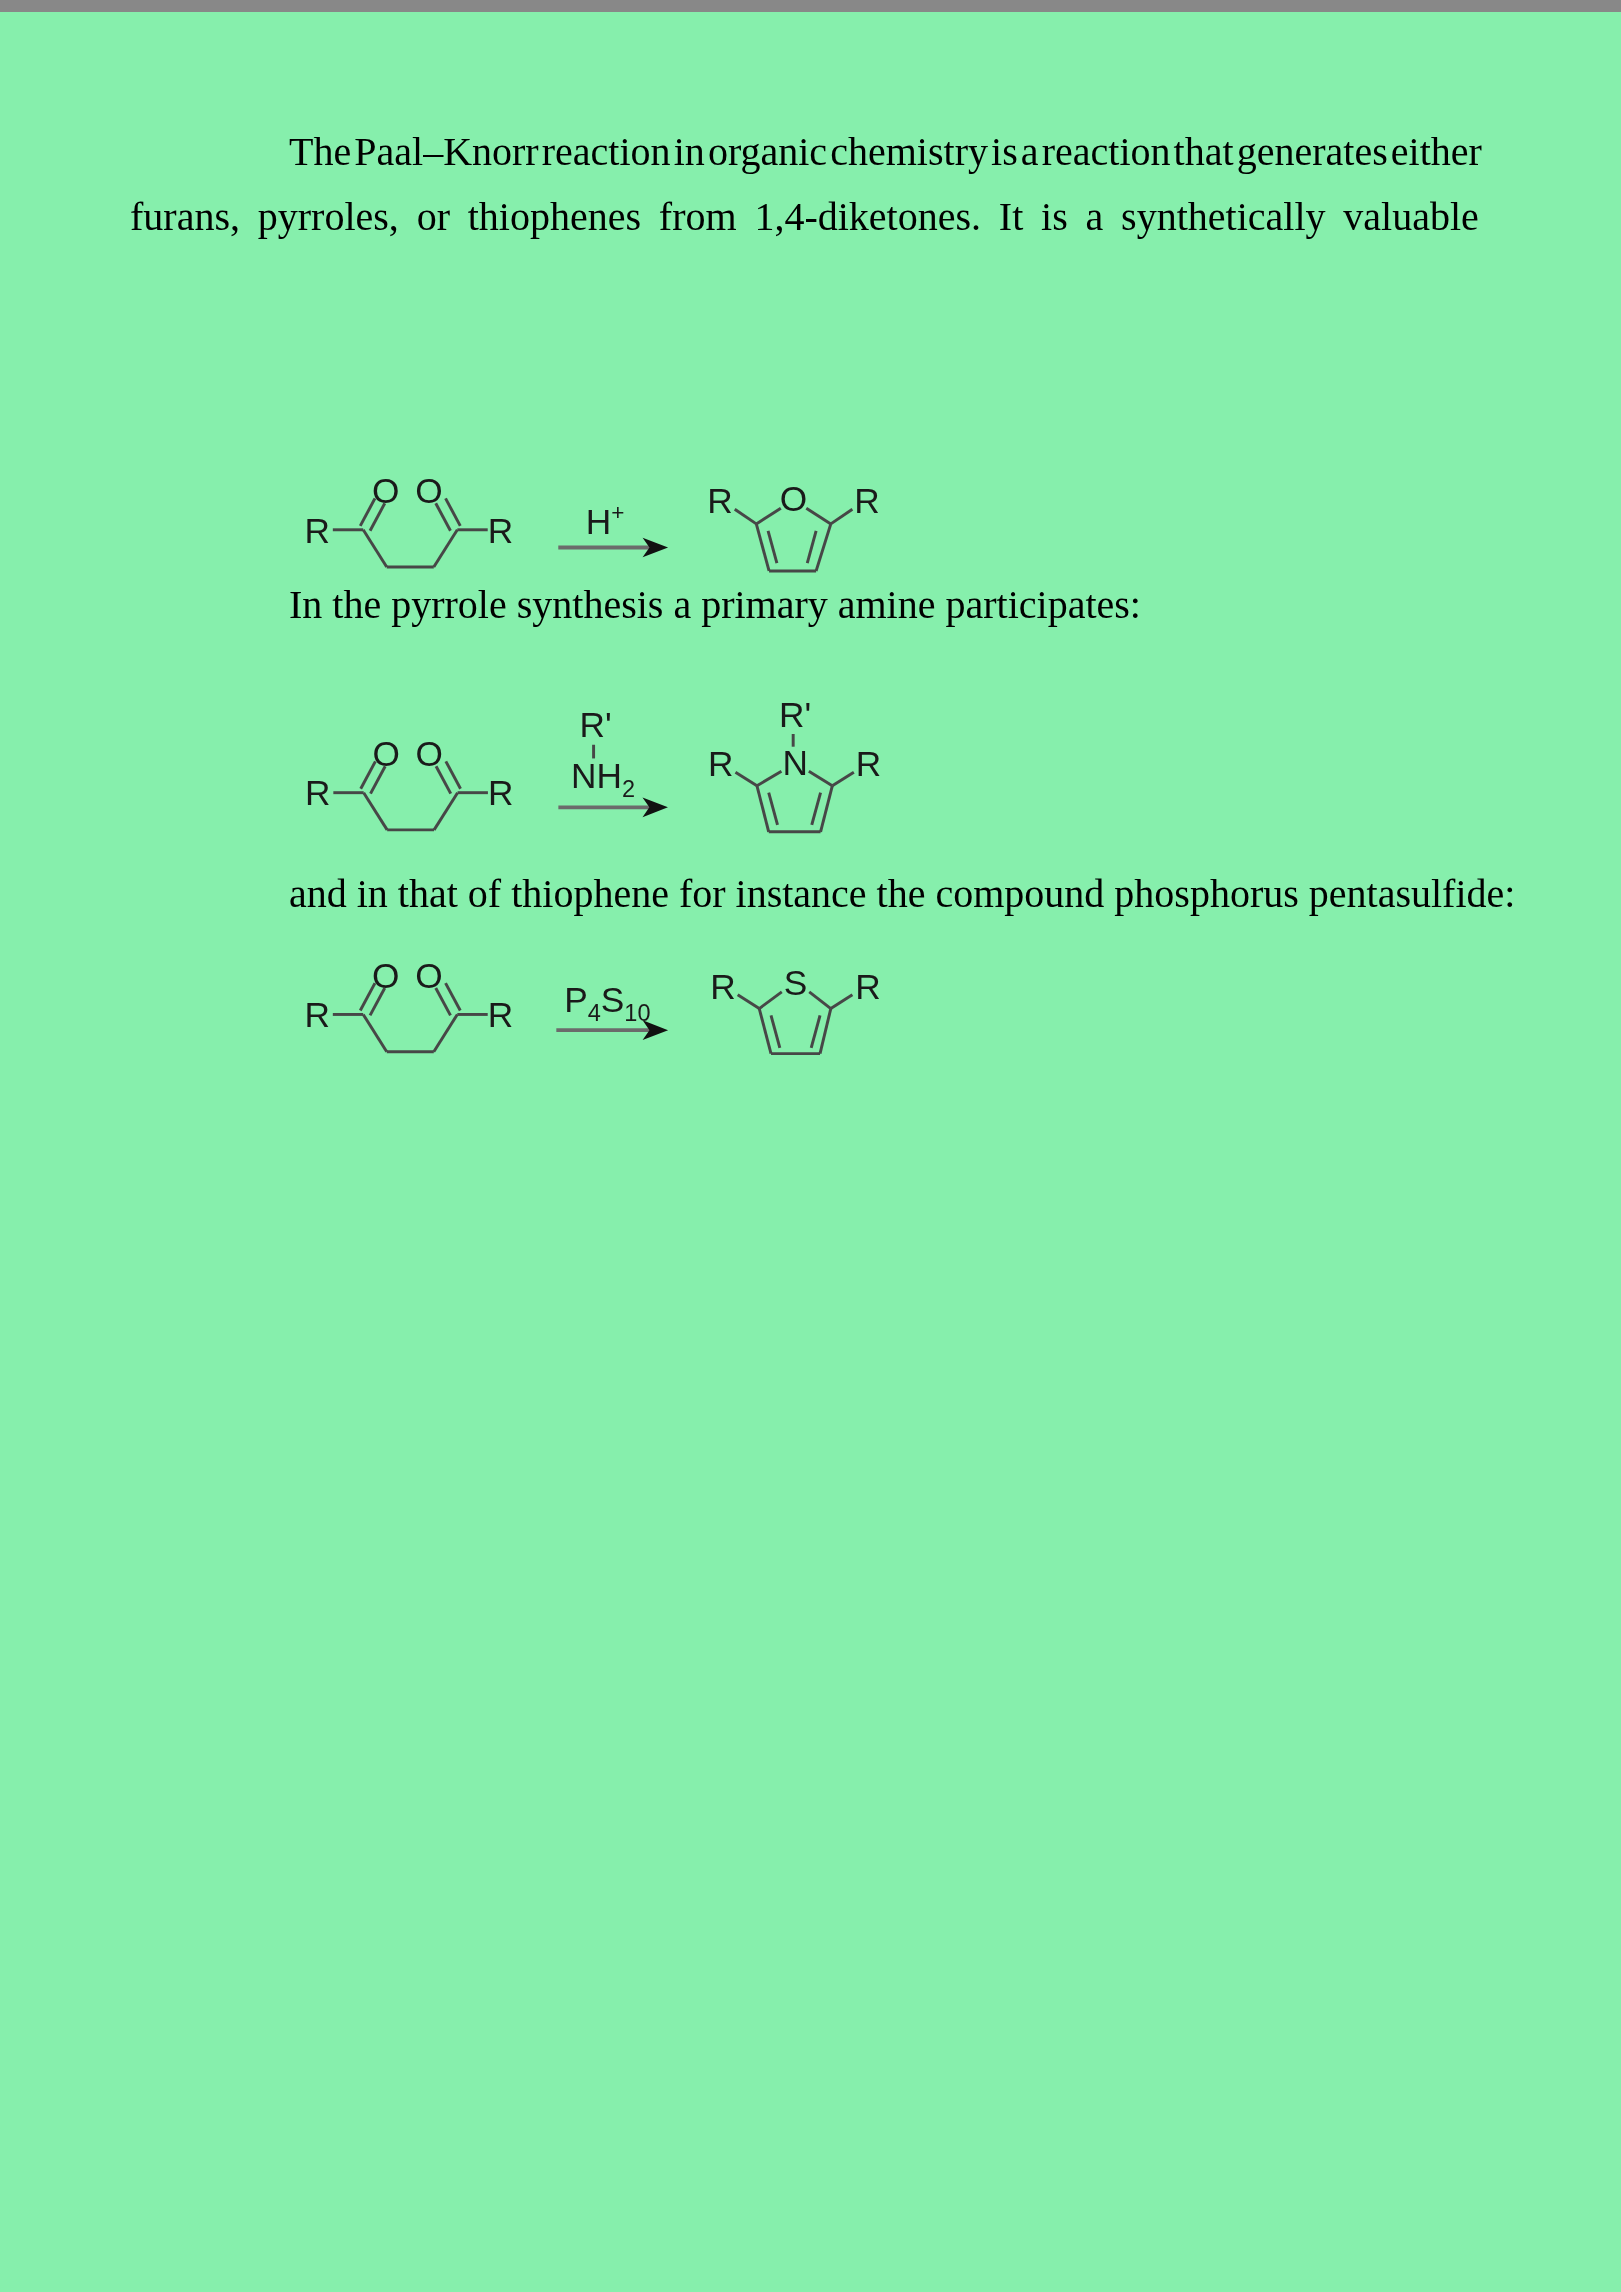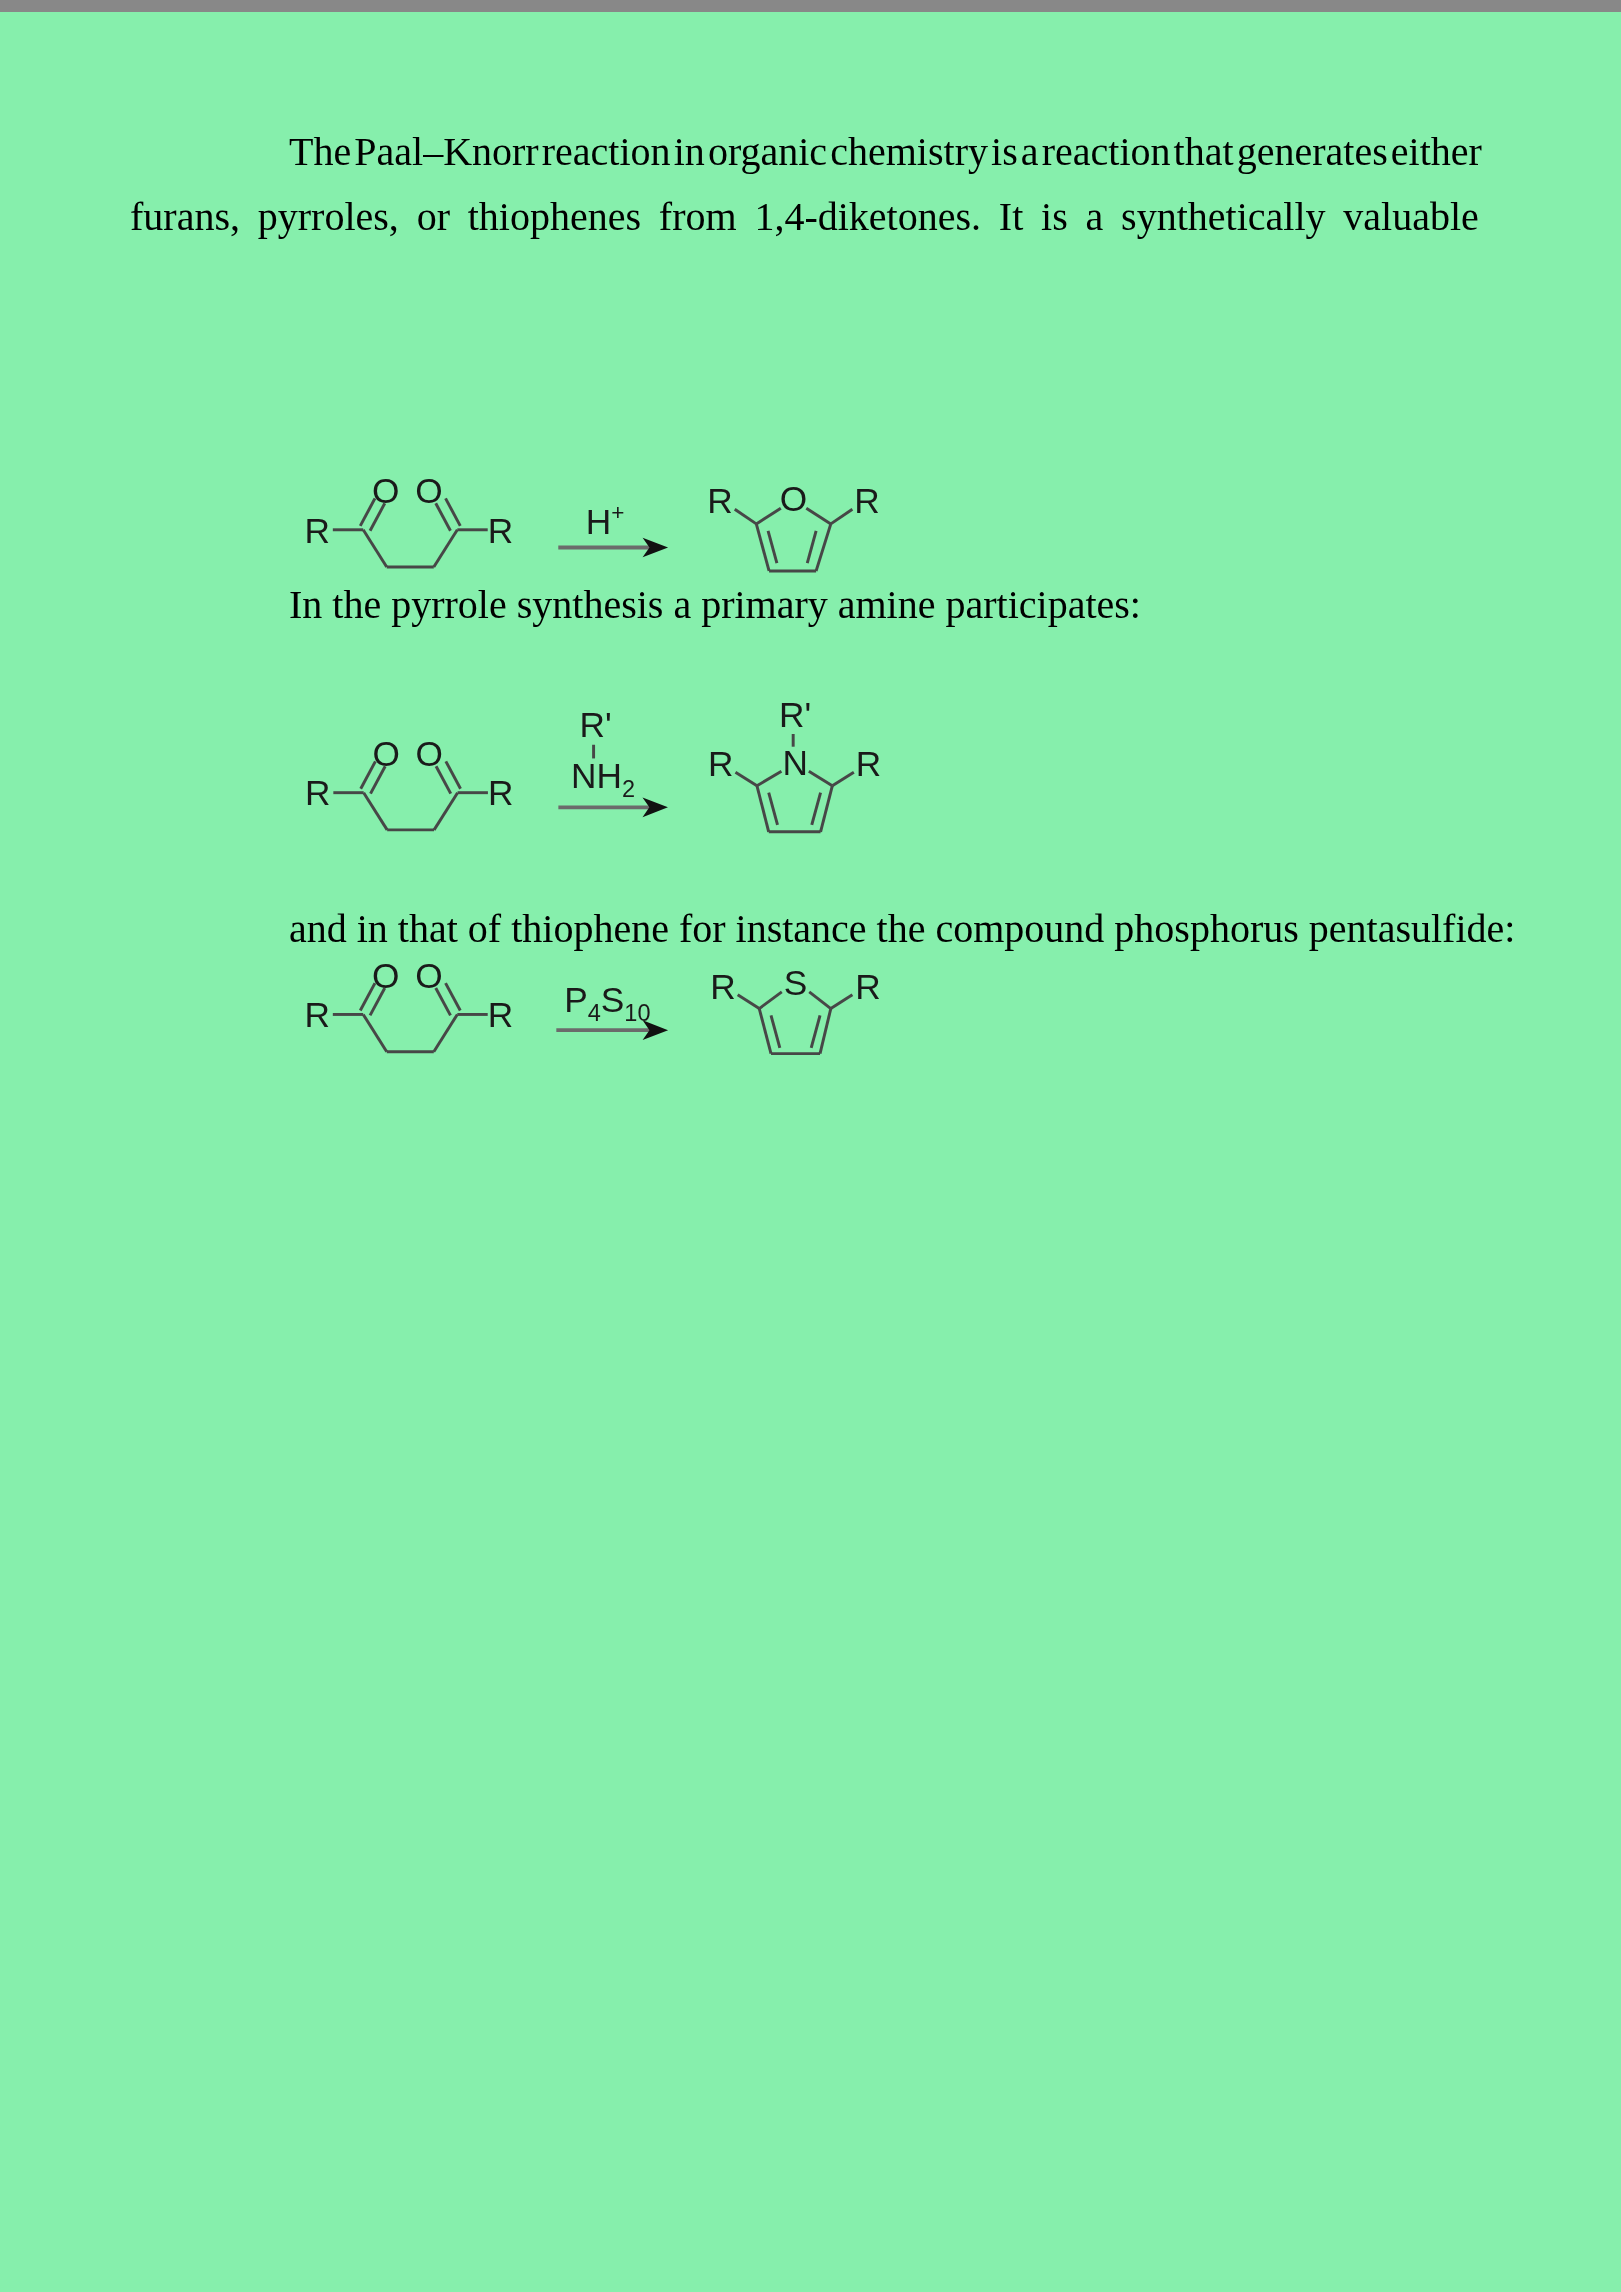--- a/index.html
+++ b/index.html
@@ -125,21 +125,21 @@
       <line class="bond" x1="493" y1="100" x2="505" y2="147"></line>
       <line class="bond" x1="505" y1="147" x2="558" y2="147"></line>
       <line class="bond" x1="558" y1="147" x2="570" y2="100"></line>
       <line class="bond" x1="505" y1="107" x2="514" y2="140"></line>
       <line class="bond" x1="549" y1="140" x2="558" y2="107"></line>
       <text class="atom" x="456" y="90" text-anchor="middle">R</text>
       <text class="atom" x="607" y="90" text-anchor="middle">R</text>
     </g>
   </svg>
 
-  <div class="para" style="top:884px;text-align:center;">
+  <div class="para" style="top:849px;text-align:center;">
     <div class="tline indent">and in that of thiophene for instance the compound phosphorus pentasulfide:</div>
   </div>
 
   <svg class="scheme" style="left:274px; top:921px;" width="647" height="157" viewBox="0 0 660 160">
     <g>
       <line class="bond" x1="60" y1="83" x2="91" y2="83"></line>
       <line class="bond" x1="91" y1="83" x2="115" y2="121"></line>
       <line class="bond" x1="115" y1="121" x2="163" y2="121"></line>
       <line class="bond" x1="163" y1="121" x2="187" y2="83"></line>
       <line class="bond" x1="187" y1="83" x2="218" y2="83"></line>

